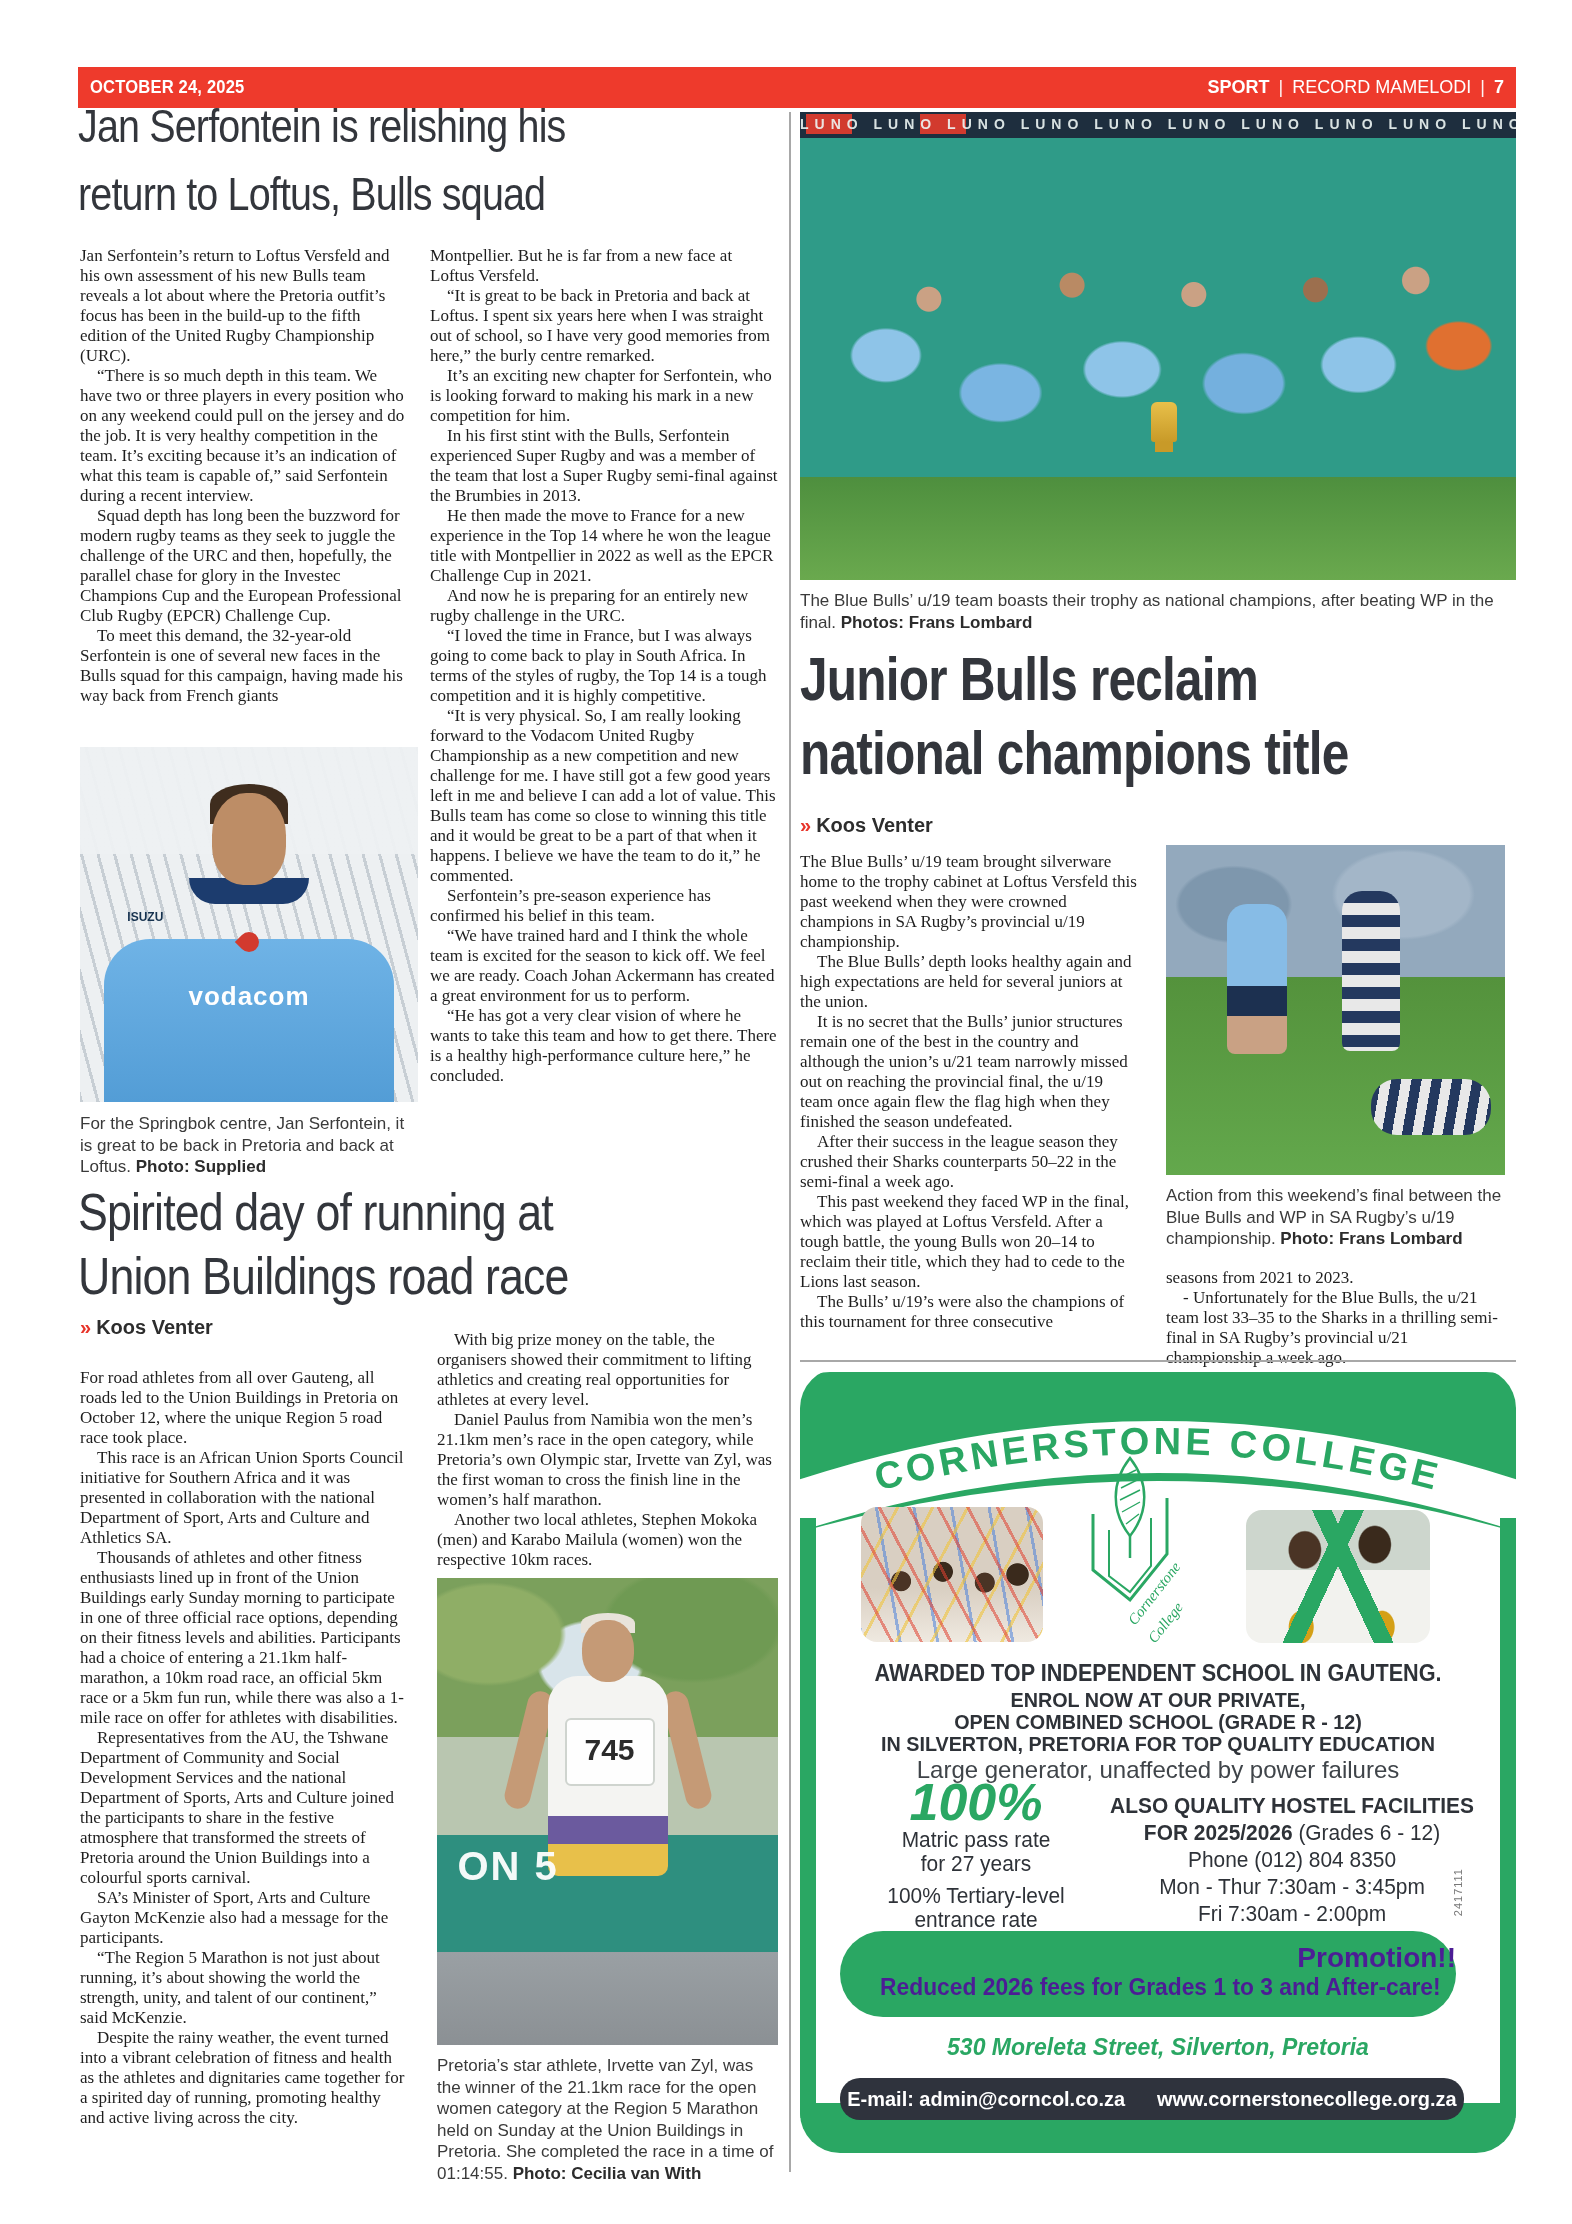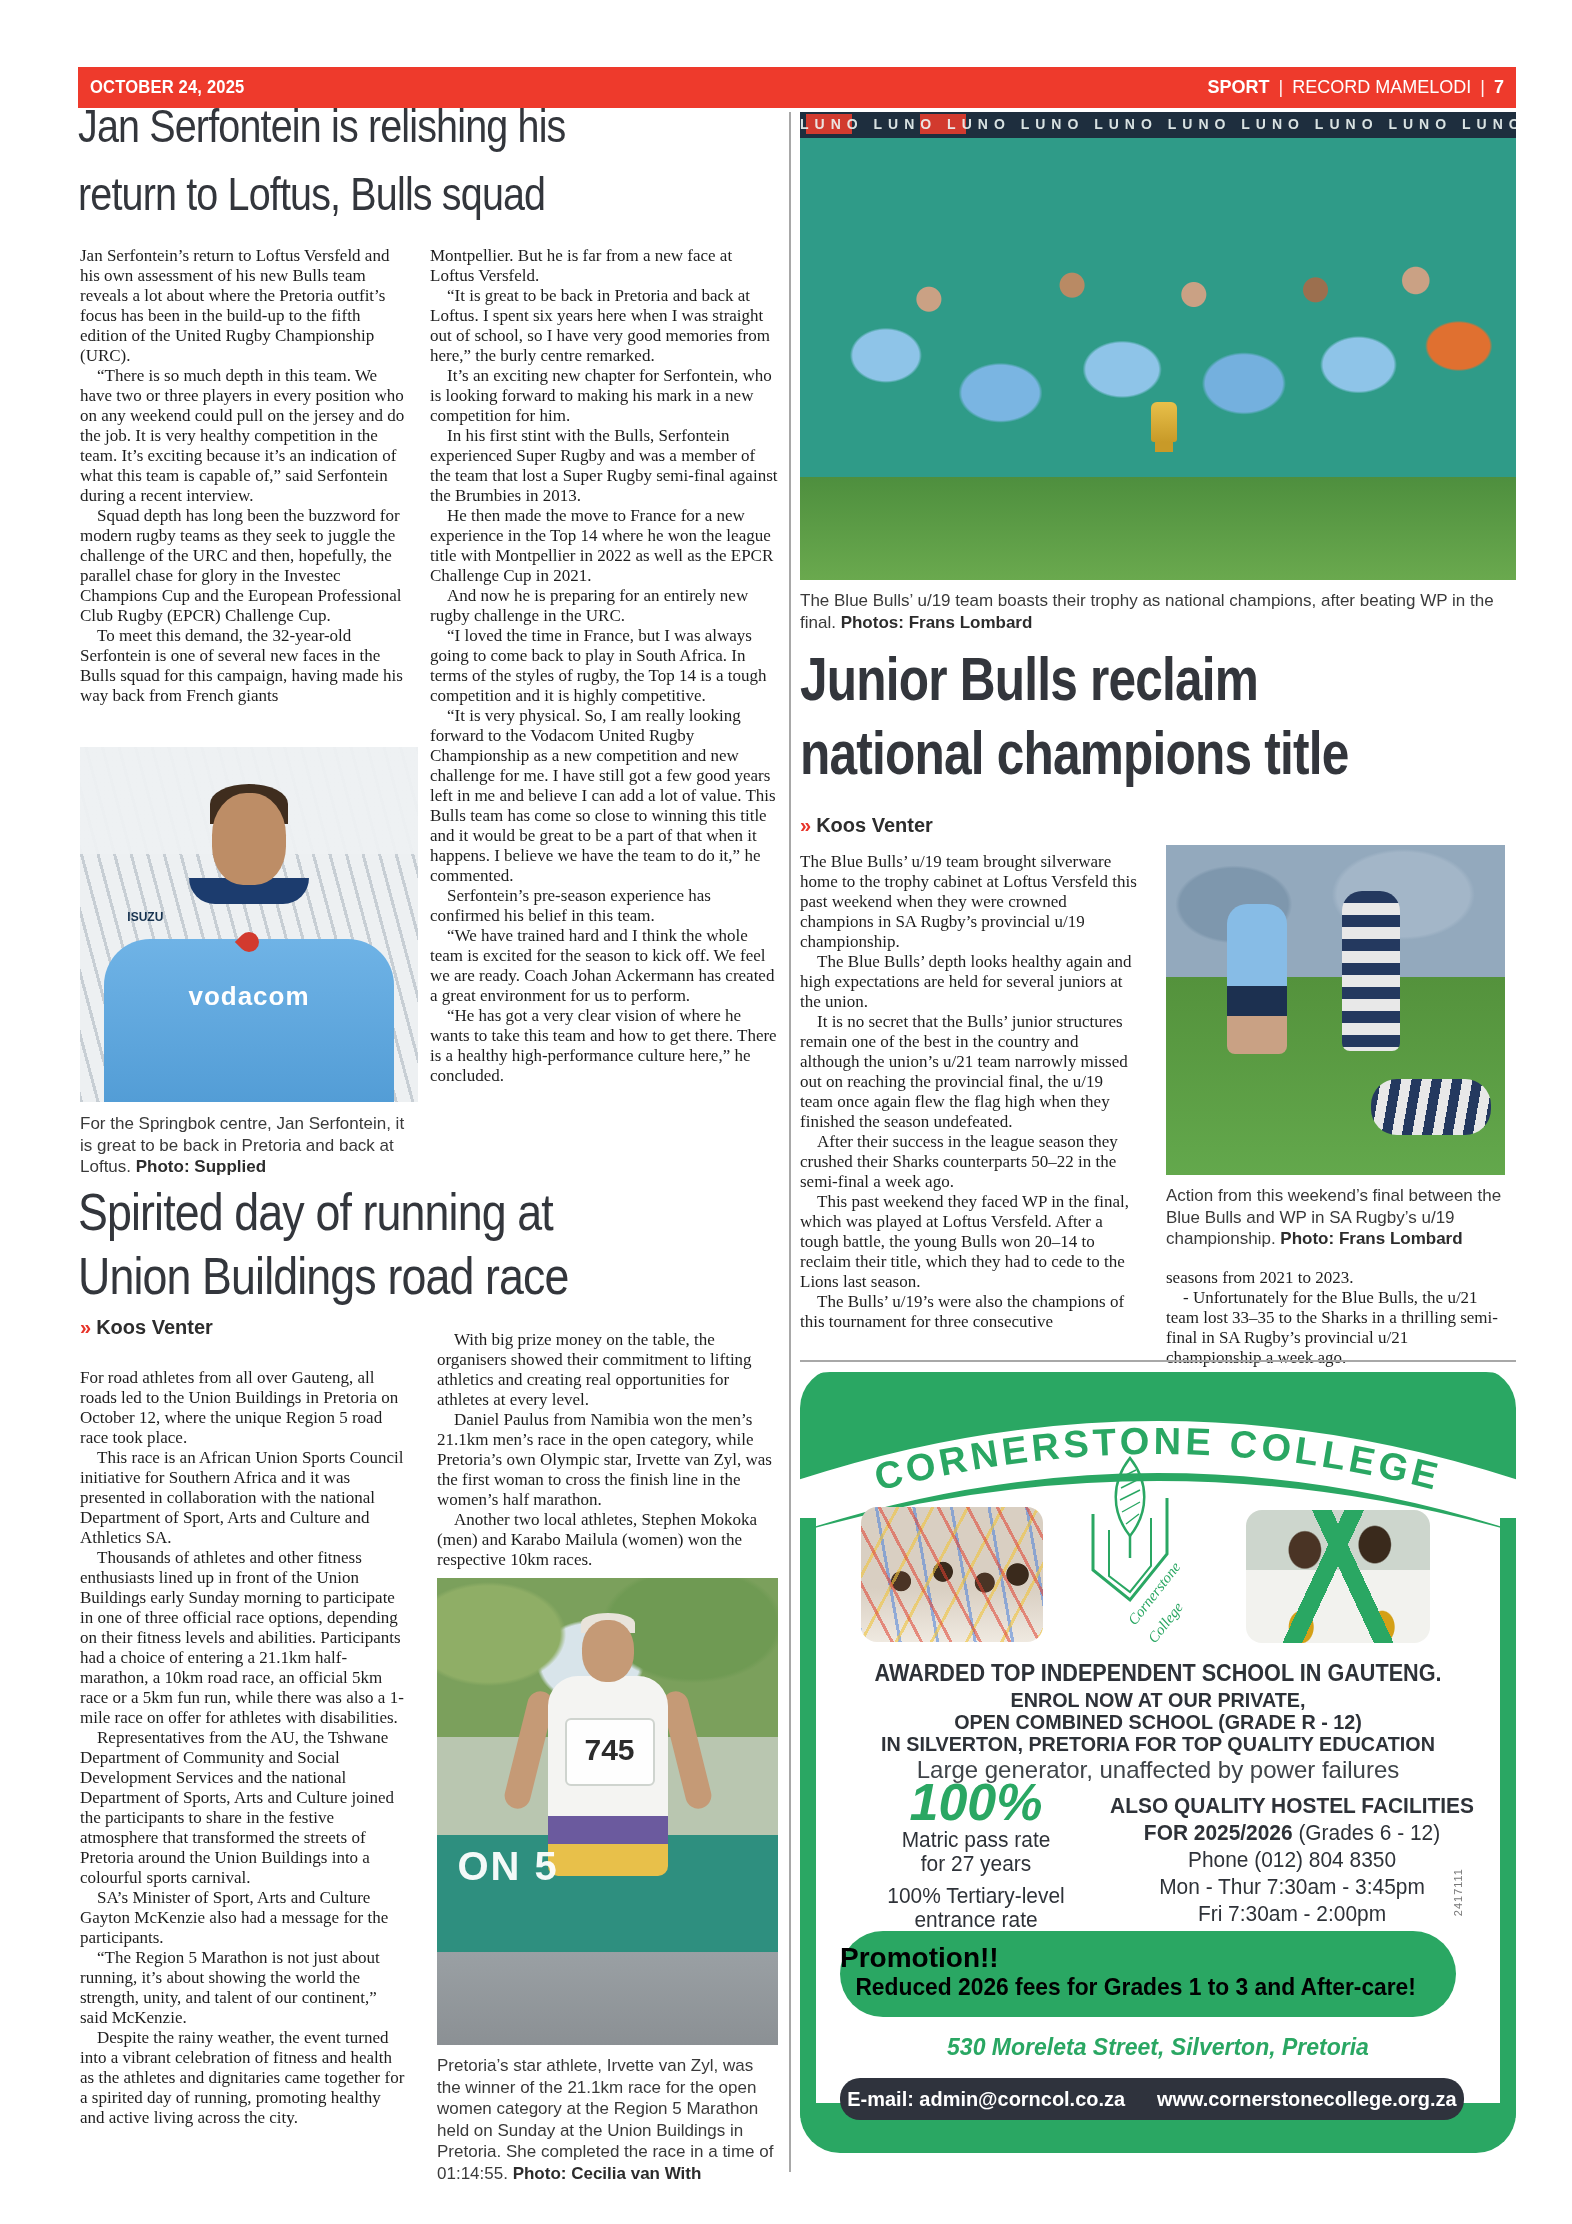--- a/index.html
+++ b/index.html
@@ -100,21 +100,21 @@
   .adb{font-weight:700;font-size:21px;line-height:22px;transform:scaleX(.94);transform-origin:50% 50%;}
   .adb1{font-size:23px;line-height:31px;}
   .ad-gen{font-weight:400;font-size:24px;line-height:30px;color:#3f4449;}
   .ad-left{left:56px;top:408px;width:240px;text-align:center;color:#2e3238;}
   .ad-pct{color:#2aa763;font-style:italic;font-weight:700;font-size:52px;line-height:52px;}
   .ad-stat{font-size:22px;line-height:24px;transform:scaleX(.95);}
   .ad-right{left:296px;top:424px;width:392px;text-align:center;color:#2e3238;}
   .ad-right .r1{font-weight:700;font-size:22px;line-height:27px;transform:scaleX(.95);}
   .ad-right .r2{font-size:22px;line-height:27px;transform:scaleX(.95);}
   .ad-promo{left:40px;top:563px;width:616px;height:86px;background:#2aa763;border-radius:43px;
-      color:#000000;text-align:left;padding-top:12px;box-sizing:border-box;}
+      color:#4c1d95;text-align:right;padding-top:12px;box-sizing:border-box;}
   .ad-promo .t1{font-weight:700;font-size:28px;line-height:30px;}
   .ad-promo .t2{font-weight:700;font-size:24px;line-height:28px;transform:scaleX(.95);}
   .ad-addr{left:16px;top:666px;width:684px;text-align:center;color:#2aa763;font-weight:700;font-style:italic;font-size:23px;}
   .ad-email{left:40px;top:710px;width:624px;height:42px;background:#2f333d;border-radius:20px;color:#ffffff;
       display:flex;align-items:center;justify-content:space-between;gap:14px;font-weight:700;font-size:21px;}
   .ad-email span{transform:scaleX(.95);white-space:nowrap;}
   .ad-ref{left:652px;top:500px;color:#777;font-size:11px;writing-mode:vertical-rl;transform:rotate(180deg);letter-spacing:1px;}
   .stu{border-radius:16px;overflow:hidden;}
   .stu-l{left:61px;top:139px;width:182px;height:135px;background:
      repeating-linear-gradient(62deg,rgba(224,64,48,.55) 0 3px,transparent 3px 26px),

